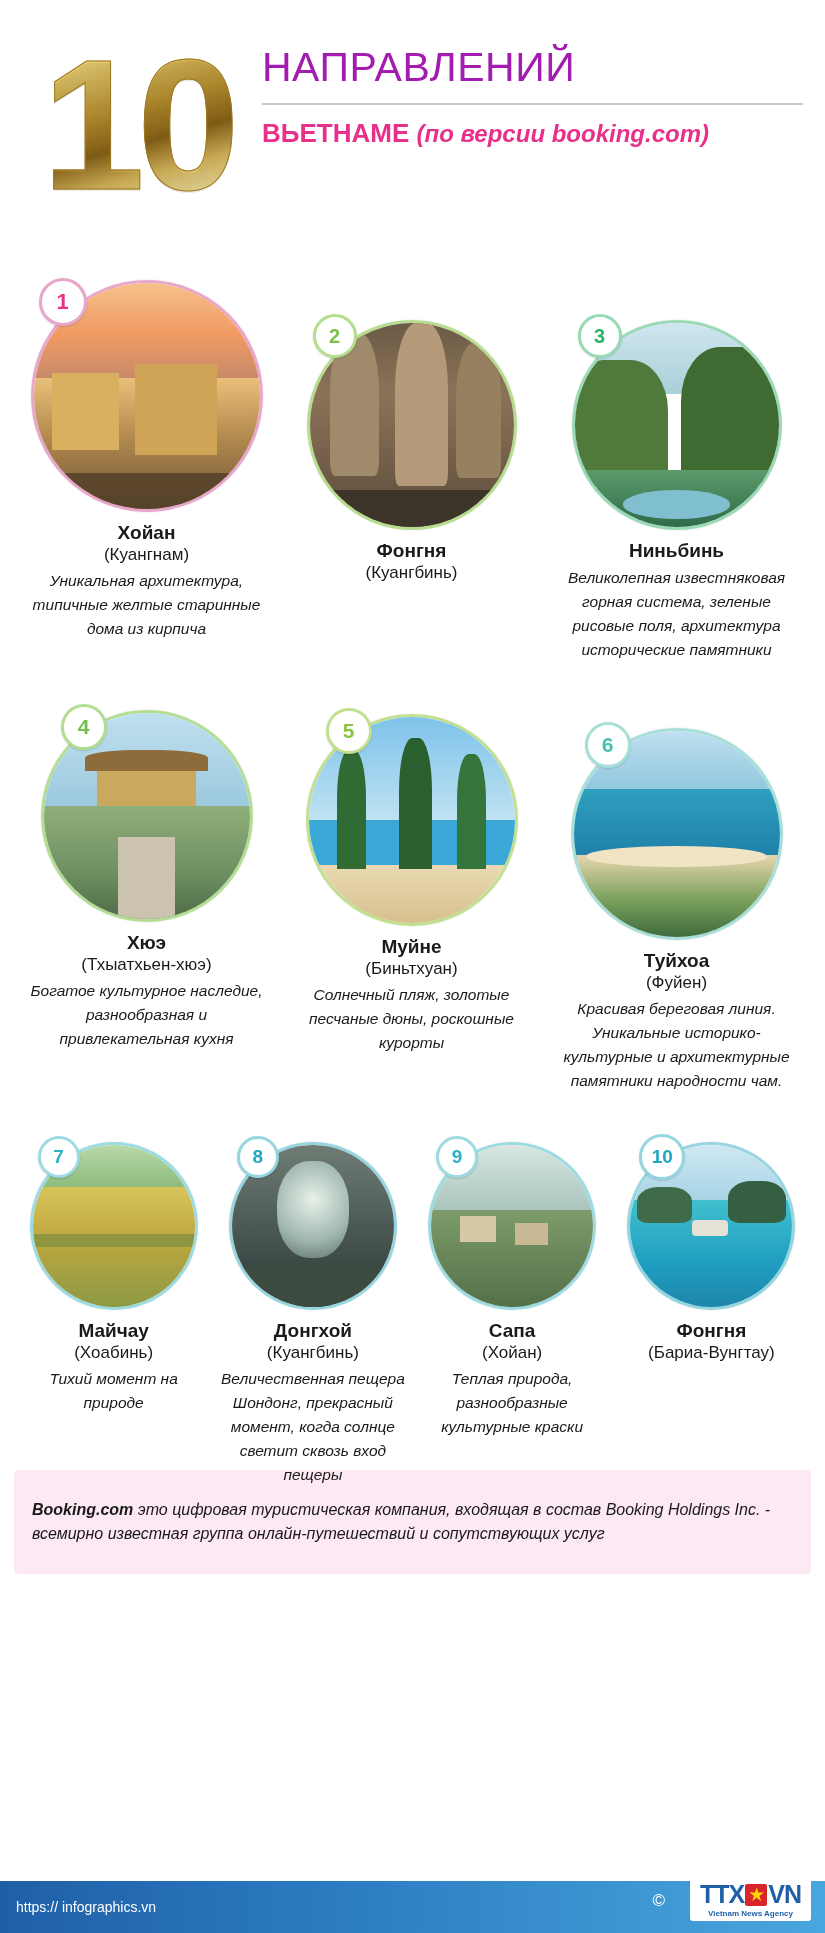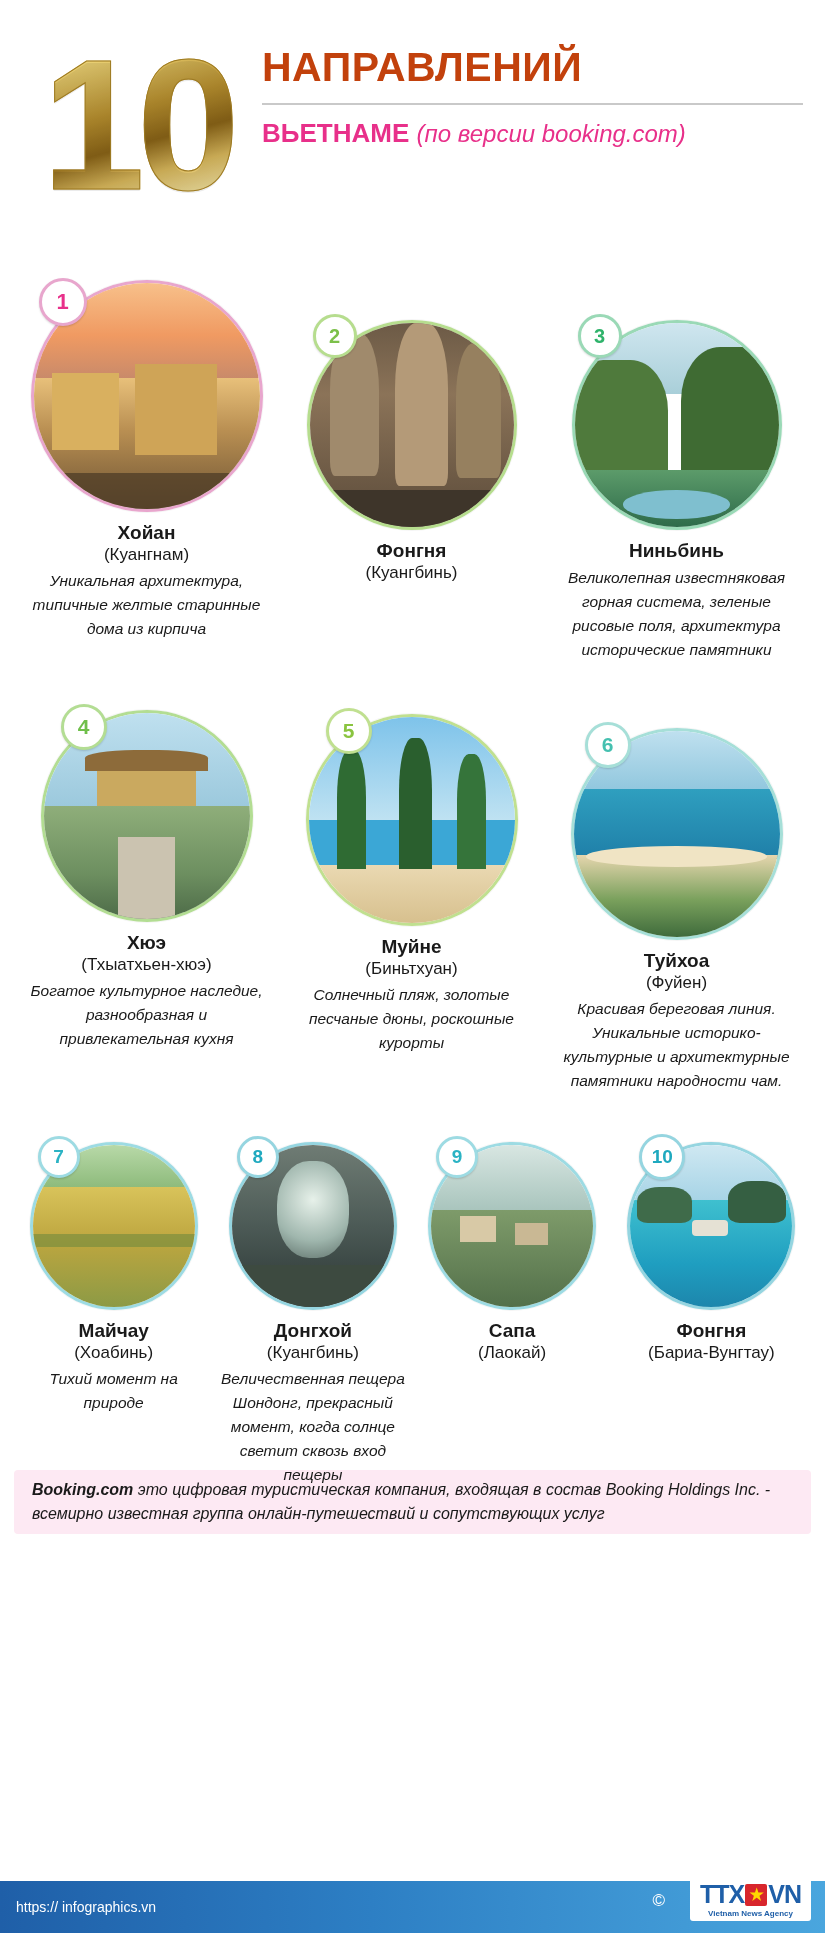--- a/index.html
+++ b/index.html
@@ -49,22 +49,22 @@
     -webkit-text-stroke: 1px #9d7a22;
     text-shadow: 0 2px 0 rgba(0,0,0,0.08);
   }
   .header-texts {
     flex: 1 1 auto;
     padding-top: 28px;
     padding-left: 10px;
   }
   .h-line1 {
     font-size: 41px;
-    font-weight: bold;
-    color: #c2410c;
+    font-weight: normal;
+    color: #a21caf;
     letter-spacing: 0.5px;
     line-height: 1.05;
   }
   .h-rule {
     height: 2px;
     background: #c9c9c9;
     margin: 14px 0 12px 0;
     width: 100%;
   }
   .h-line2 {
@@ -75,21 +75,21 @@
     letter-spacing: 0.2px;
   }
   .h-line3 {
     font-size: 26px;
     font-weight: bold;
     color: #e8308a;
     line-height: 1.25;
   }
   .h-source {
     font-style: italic;
-    font-weight: normal;
+    font-weight: bold;
     font-size: 24px;
     color: #e8308a;
   }
 
   
   .rows { padding: 0 14px; }
   .row {
     display: flex;
     width: 100%;
     align-items: flex-start;
@@ -144,21 +144,21 @@
   
   .ph { width: 100%; height: 100%; position: relative; }
   .ph .sky { position: absolute; left:0; right:0; top:0; }
   .ph .ground { position: absolute; left:0; right:0; bottom:0; }
 
   
   .footer-note {
     margin: 10px 14px 13px 14px;
     background: #fde9f3;
     border-radius: 4px;
-    padding: 8px 18px;
+    padding: 28px 18px;
     font-size: 16px;
     line-height: 1.5;
     font-style: italic;
     color: #1a1a1a;
   }
   .footer-note b { font-style: italic; }
   .footer-bar {
     position: absolute;
     bottom: 0; left: 0; right: 0;
     height: 52px;
@@ -403,21 +403,22 @@
           <div class="photo-circle" style="width:168px;height:168px;border-color:#9ddbe3;">
             <div class="ph">
               <div class="sky" style="height:40%;background:linear-gradient(180deg,#d8e6e2 0%, #a9c5bd 100%);"></div>
               <div class="ground" style="height:60%;background:linear-gradient(180deg,#7e9b6a 0%, #53704a 100%);"></div>
               <div style="position:absolute;left:18%;top:44%;width:22%;height:16%;background:#d8c9a6;"></div>
               <div style="position:absolute;left:52%;top:48%;width:20%;height:14%;background:#c9b894;"></div>
             </div>
           </div>
         </div>
         <div class="card-title">Сапа</div>
-        <div class="card-sub">(Лаокай)</div>
+        <div class="card-sub">(Хойан)</div>
+        <div class="card-desc">Теплая природа, разнообразные культурные краски</div>
       </div>
 
       <div class="card" style="width:200px; padding-top:12px;">
         <div class="circle-wrap" style="width:168px;height:168px;">
           <div class="badge" style="width:46px;height:46px;left:12px;top:-8px;font-size:19px;color:#1fa9bf;border:3px solid #95d5e0;">
             <span>10</span>
           </div>
           <div class="photo-circle" style="width:168px;height:168px;border-color:#95d5e0;">
             <div class="ph">
               <div class="sky" style="height:34%;background:linear-gradient(180deg,#cfe8f2 0%, #a7d4e6 100%);"></div>

